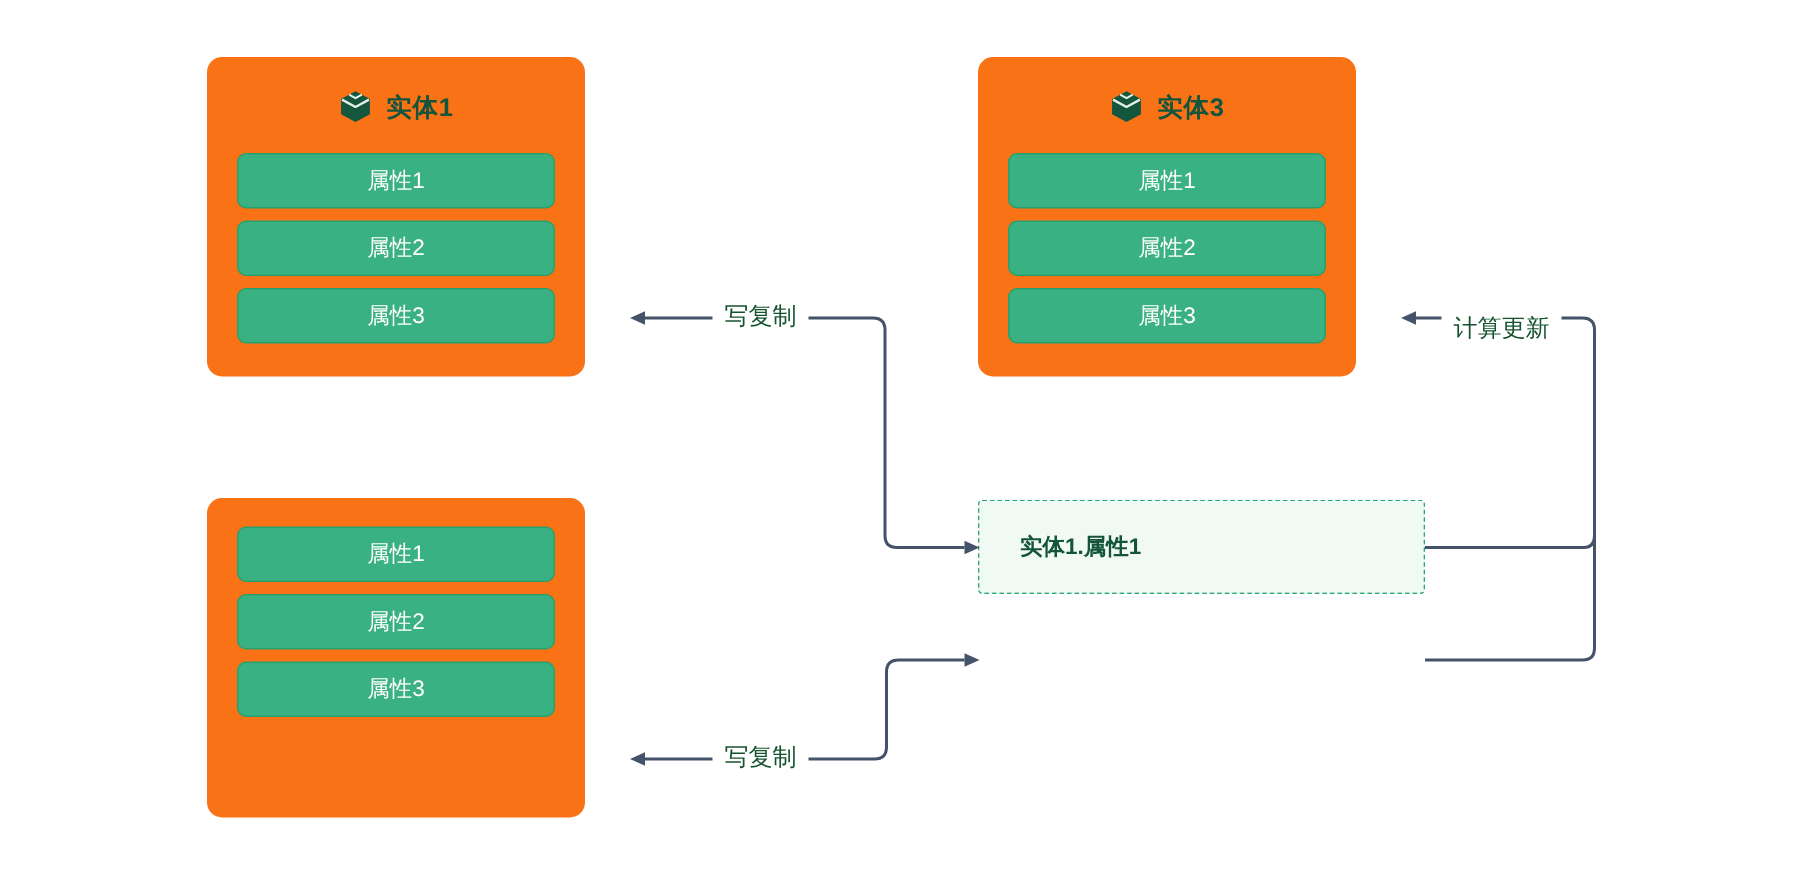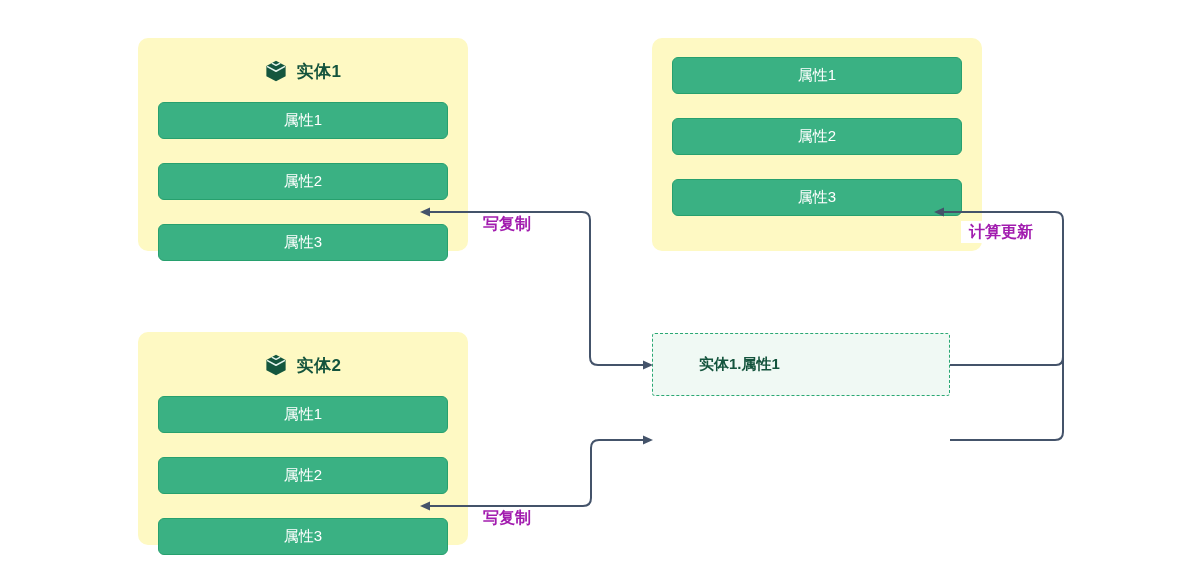--- a/index.html
+++ b/index.html
@@ -1,49 +1,49 @@
 <!DOCTYPE html>
 <html><head>
 <meta charset="utf-8">
 <style>
   html,body { margin:0; padding:0; background:#ffffff; }
   .stage {
     position:relative; width:1200px; height:586px; background:#ffffff;
     font-family:"Liberation Sans", sans-serif; overflow:hidden;
   }
   .entity-card {
-    position:absolute; width:330px; height:213px;
-    background:#fef9c3; border-radius:10px; box-sizing:border-box;text-align:right;
+    position:absolute; width:252px; height:213px;
+    background:#f97316; border-radius:10px; box-sizing:border-box;text-align:right;
   }
   .entity-title {
     display:flex; justify-content:center; align-items:center;
     gap:10px; margin-top:21px; height:24px;
   }
   .entity-title .title-text {
     font-size:17px; font-weight:bold; color:#14543d; letter-spacing:0.5px;
   }
-  .attrs { margin:19px 20px 0 20px; display:flex; flex-direction:column; gap:24px; }
+  .attrs { margin:19px 20px 0 20px; display:flex; flex-direction:column; gap:8px; }
   .attr {
     height:37px; background:#3ab183; border:1px solid #27a06e; border-radius:6px;
     color:#ffffff; font-size:15px; font-weight:500;
     display:flex; align-items:center; justify-content:center; box-sizing:border-box;
   }
   .dep-node {
     position:absolute; width:298px; height:63px;
     background:#f0f9f4; border:1.5px dashed #2aa873; border-radius:3px;
     box-sizing:border-box; display:flex; align-items:center;
   }
   .dep-node .dep-label {
     margin-left:27px; font-size:15px; font-weight:bold; color:#14543d;
   }
   .connector-layer { position:absolute; left:0; top:0; width:1200px; height:586px; }
   .edge-label {
     position:absolute; transform:translate(-50%,-50%);
-    background:#ffffff; color:#a21caf; font-size:16px; font-weight:bold;
-    padding:0 8px; line-height:22px; white-space:nowrap;margin-top:12px;
+    background:#ffffff; color:#14532d; font-size:16px; font-weight:normal;
+    padding:0 8px; line-height:22px; white-space:nowrap;
   }
 </style>
 </head>
 <body>
 
 <div class="stage">
 
   <div class="entity-card" style="left:138px; top:38px;">
     <div class="entity-title">
       <svg width="22" height="22" viewBox="0 0 24 24">
@@ -54,44 +54,44 @@
       <span class="title-text">实体1</span>
     </div>
     <div class="attrs">
       <div class="attr">属性1</div>
       <div class="attr">属性2</div>
       <div class="attr">属性3</div>
     </div>
   </div>
 
   <div class="entity-card" style="left:138px; top:332px;">
+    <div class="attrs">
+      <div class="attr">属性1</div>
+      <div class="attr">属性2</div>
+      <div class="attr">属性3</div>
+    </div>
+  </div>
+
+  <div class="entity-card" style="left:652px; top:38px;">
     <div class="entity-title">
       <svg width="22" height="22" viewBox="0 0 24 24">
         <path d="M12 0.9 L22.5 6.6 V17.6 L12 23.2 L1.5 17.6 V6.6 Z" fill="#14563e"></path>
         <path d="M2.2 7 L12 12.3 L21.8 7" stroke="#e3f3eb" stroke-width="1.7" fill="none" stroke-linejoin="round"></path>
         <path d="M7.4 3.4 L12 5.9 L16.6 3.4" stroke="#e3f3eb" stroke-width="1.5" fill="none" stroke-linejoin="round"></path>
       </svg>
-      <span class="title-text">实体2</span>
+      <span class="title-text">实体3</span>
     </div>
     <div class="attrs">
       <div class="attr">属性1</div>
       <div class="attr">属性2</div>
       <div class="attr">属性3</div>
     </div>
   </div>
 
-  <div class="entity-card" style="left:652px; top:38px;">
-    <div class="attrs">
-      <div class="attr">属性1</div>
-      <div class="attr">属性2</div>
-      <div class="attr">属性3</div>
-    </div>
-  </div>
-
-  <div class="dep-node" style="left:652px; top:333px;padding-left:19px;">
+  <div class="dep-node" style="left:652px; top:333px;">
     <span class="dep-label">实体1.属性1</span>
   </div>
 
   <svg class="connector-layer" width="1200" height="586" viewBox="0 0 1200 586">
     <g stroke="#44536a" stroke-width="2" fill="none">
 
       <path d="M430 212 H582 Q590 212 590 220 V357 Q590 365 598 365 H643"></path>
 
       <path d="M430 506 H583 Q591 506 591 498 V448 Q591 440 599 440 H643"></path>
 

